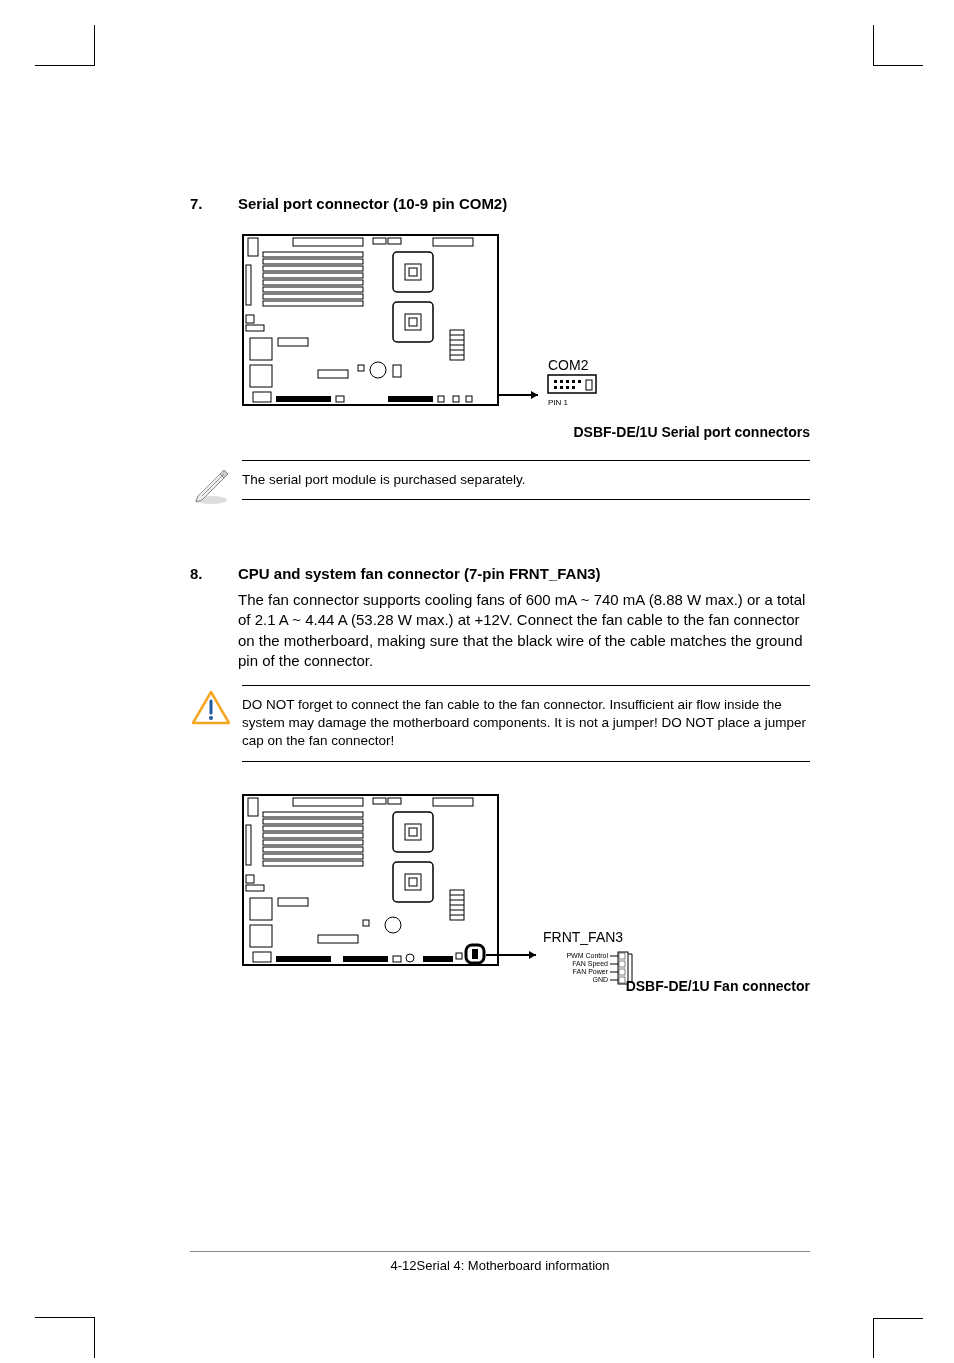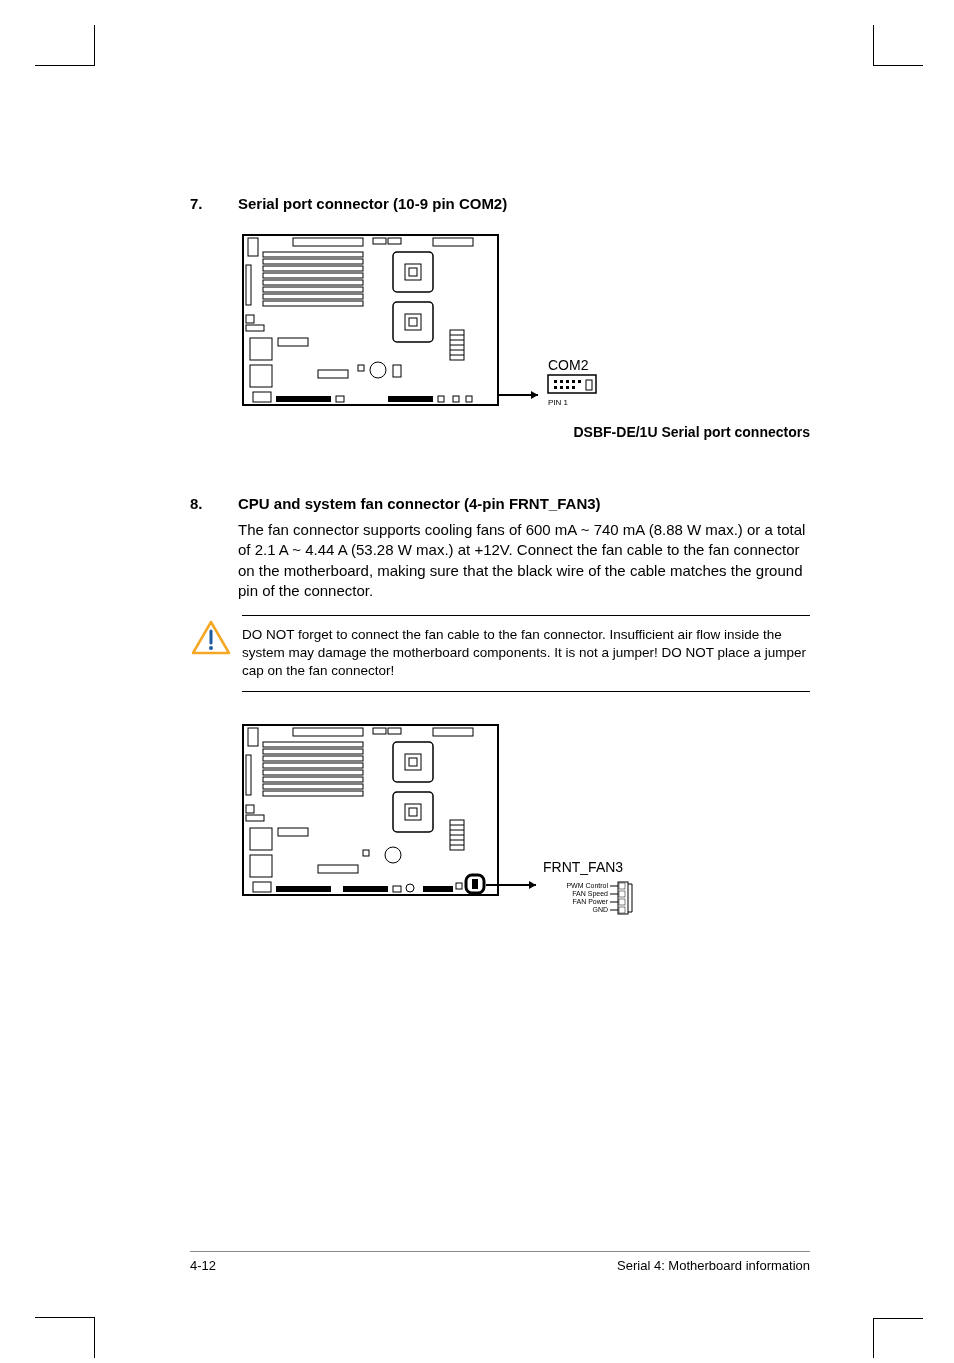--- a/index.html
+++ b/index.html
@@ -55,21 +55,21 @@
   }
 
   .footer {
     position: absolute;
     left: 190px;
     bottom: 90px;
     width: 620px;
     border-top: 1px solid #888;
     padding-top: 6px;
     display: flex;
-    justify-content: space-between;
+    justify-content: center;
     font-size: 13px;
   }
 </style>
 </head>
 <body>
 
 <div class="crop-mark-tl"></div>
 <div class="crop-mark-bl"></div>
 <div class="crop-mark-tr"></div>
 <div class="crop-mark-br"></div>
@@ -150,26 +150,38 @@
         <rect x="316" y="156" width="3" height="3" fill="#000"></rect>
         <rect x="322" y="156" width="3" height="3" fill="#000"></rect>
         <rect x="328" y="156" width="3" height="3" fill="#000"></rect>
         <rect x="334" y="156" width="3" height="3" fill="#000"></rect>
         <rect x="348" y="150" width="6" height="10" fill="none" stroke="#000"></rect>
         <text x="310" y="175" font-family="Arial" font-size="8">PIN 1</text>
       </svg>
       <div class="diagram-caption">DSBF-DE/1U Serial port connectors</div>
     </div>
 
+    <div class="note-box">
+      <div class="note-icon">
+        <svg width="42" height="42" viewBox="0 0 42 42">
+          <ellipse cx="21" cy="36" rx="16" ry="4" fill="#ddd"></ellipse>
+          <path d="M 8 32 L 30 10 L 34 14 L 12 36 L 6 38 Z" fill="#eee" stroke="#888" stroke-width="1"></path>
+          <path d="M 30 10 L 34 6 L 38 10 L 34 14 Z" fill="#ccc" stroke="#888"></path>
+          <line x1="10" y1="30" x2="32" y2="8" stroke="#999"></line>
+          <line x1="12" y1="32" x2="34" y2="10" stroke="#999"></line>
+        </svg>
+      </div>
+      <div class="note-text">The serial port module is purchased separately.</div>
+    </div>
   </div>
 
   <div class="section" style="margin-top:55px">
     <div class="section-header">
       <div class="section-num">8.</div>
-      <div class="section-title">CPU and system fan connector (4-pin FRNT_FAN3)</div>
+      <div class="section-title">CPU and system fan connector (7-pin FRNT_FAN3)</div>
     </div>
     <div class="section-body">The fan connector supports cooling fans of 600 mA ~ 740 mA (8.88 W max.) or a total of 2.1 A ~ 4.44 A (53.28 W max.) at +12V. Connect the fan cable to the fan connector on the motherboard, making sure that the black wire of the cable matches the ground pin of the connector.</div>
 
     <div class="note-box" style="margin-top:14px">
       <div class="note-icon">
         <svg width="42" height="38" viewBox="0 0 42 38">
           <path d="M 21 3 L 39 34 L 3 34 Z" fill="none" stroke="#f5a623" stroke-width="2.5" stroke-linejoin="round"></path>
           <line x1="21" y1="12" x2="21" y2="24" stroke="#1e5aa0" stroke-width="3" stroke-linecap="round"></line>
           <circle cx="21" cy="29" r="2" fill="#1e5aa0"></circle>
         </svg>
@@ -248,20 +260,21 @@
         <line x1="372" y1="166" x2="380" y2="166" stroke="#000"></line>
         <line x1="372" y1="174" x2="380" y2="174" stroke="#000"></line>
         <line x1="372" y1="182" x2="380" y2="182" stroke="#000"></line>
         <line x1="372" y1="190" x2="380" y2="190" stroke="#000"></line>
         <rect x="381" y="163" width="6" height="6" fill="none" stroke="#000" stroke-width="0.5"></rect>
         <rect x="381" y="171" width="6" height="6" fill="none" stroke="#000" stroke-width="0.5"></rect>
         <rect x="381" y="179" width="6" height="6" fill="none" stroke="#000" stroke-width="0.5"></rect>
         <rect x="381" y="187" width="6" height="6" fill="none" stroke="#000" stroke-width="0.5"></rect>
         <path d="M 390 164 L 394 164 L 394 192 L 390 192" fill="none" stroke="#000"></path>
       </svg>
+      <div class="diagram-caption" style="margin-top:-12px">DSBF-DE/1U Fan connector</div>
     </div>
   </div>
 
 </div>
 
 <div class="footer">
   <span>4-12</span>
   <span>Serial 4: Motherboard information</span>
 </div>
 

